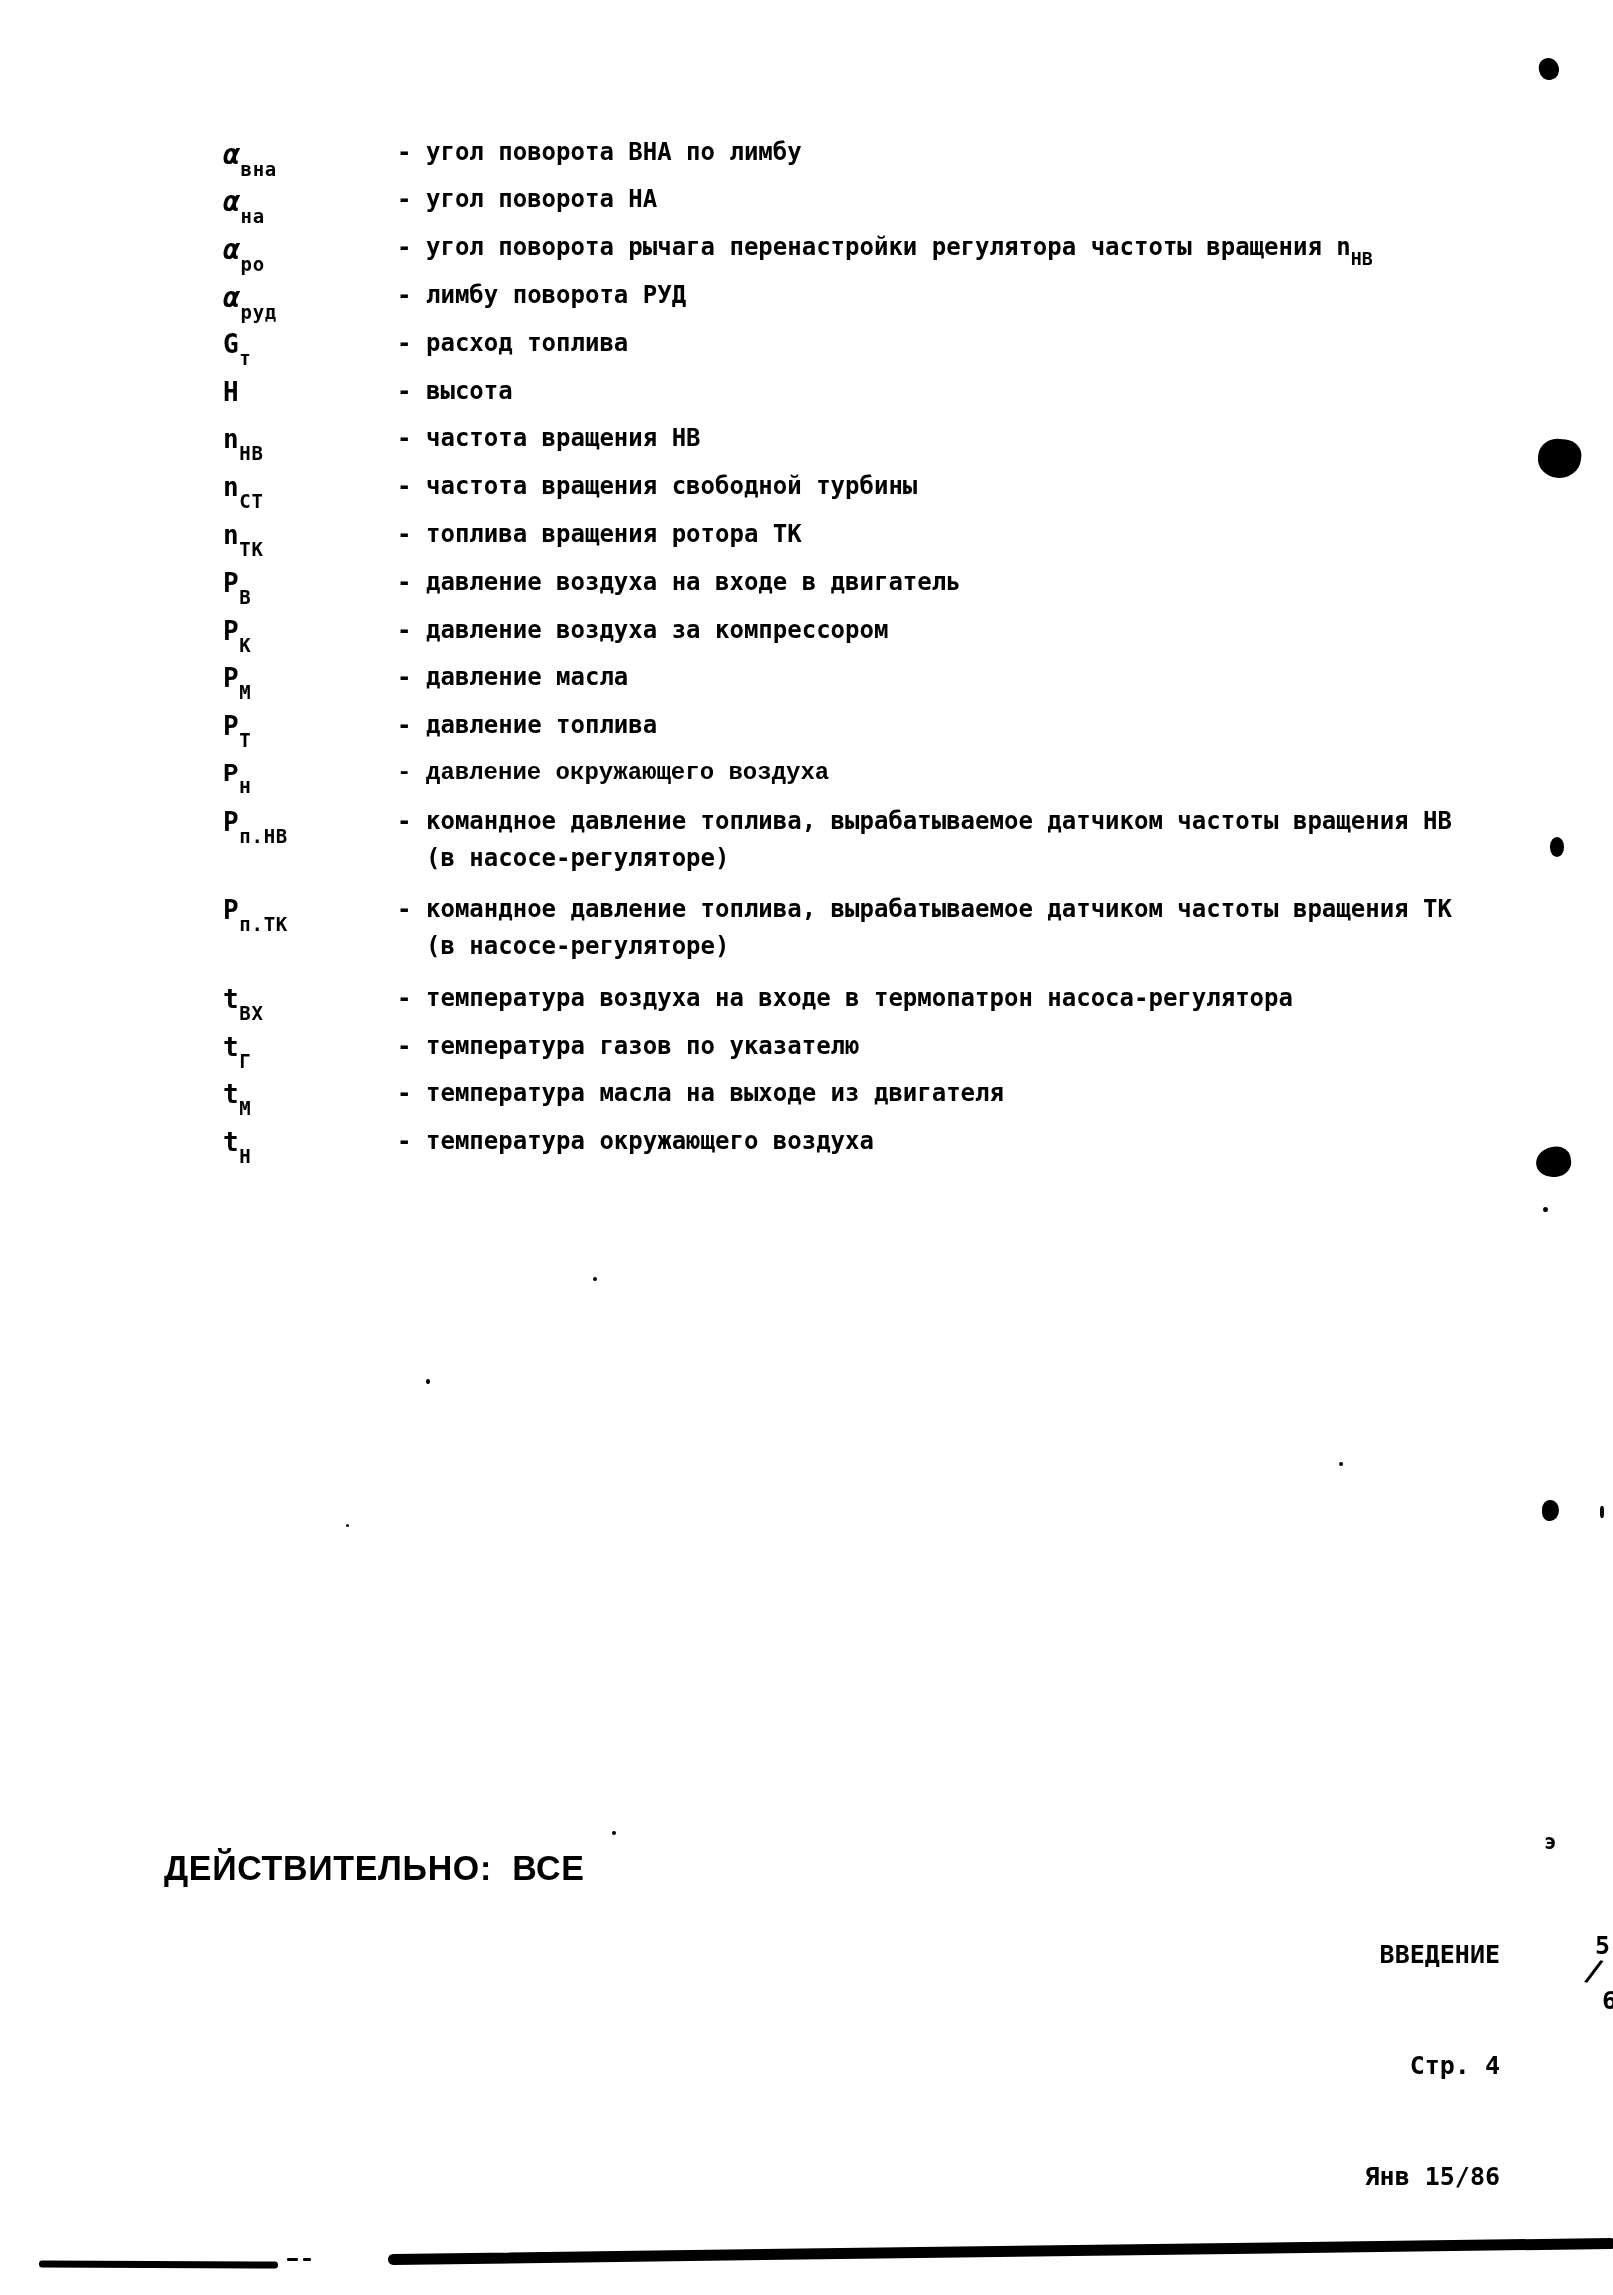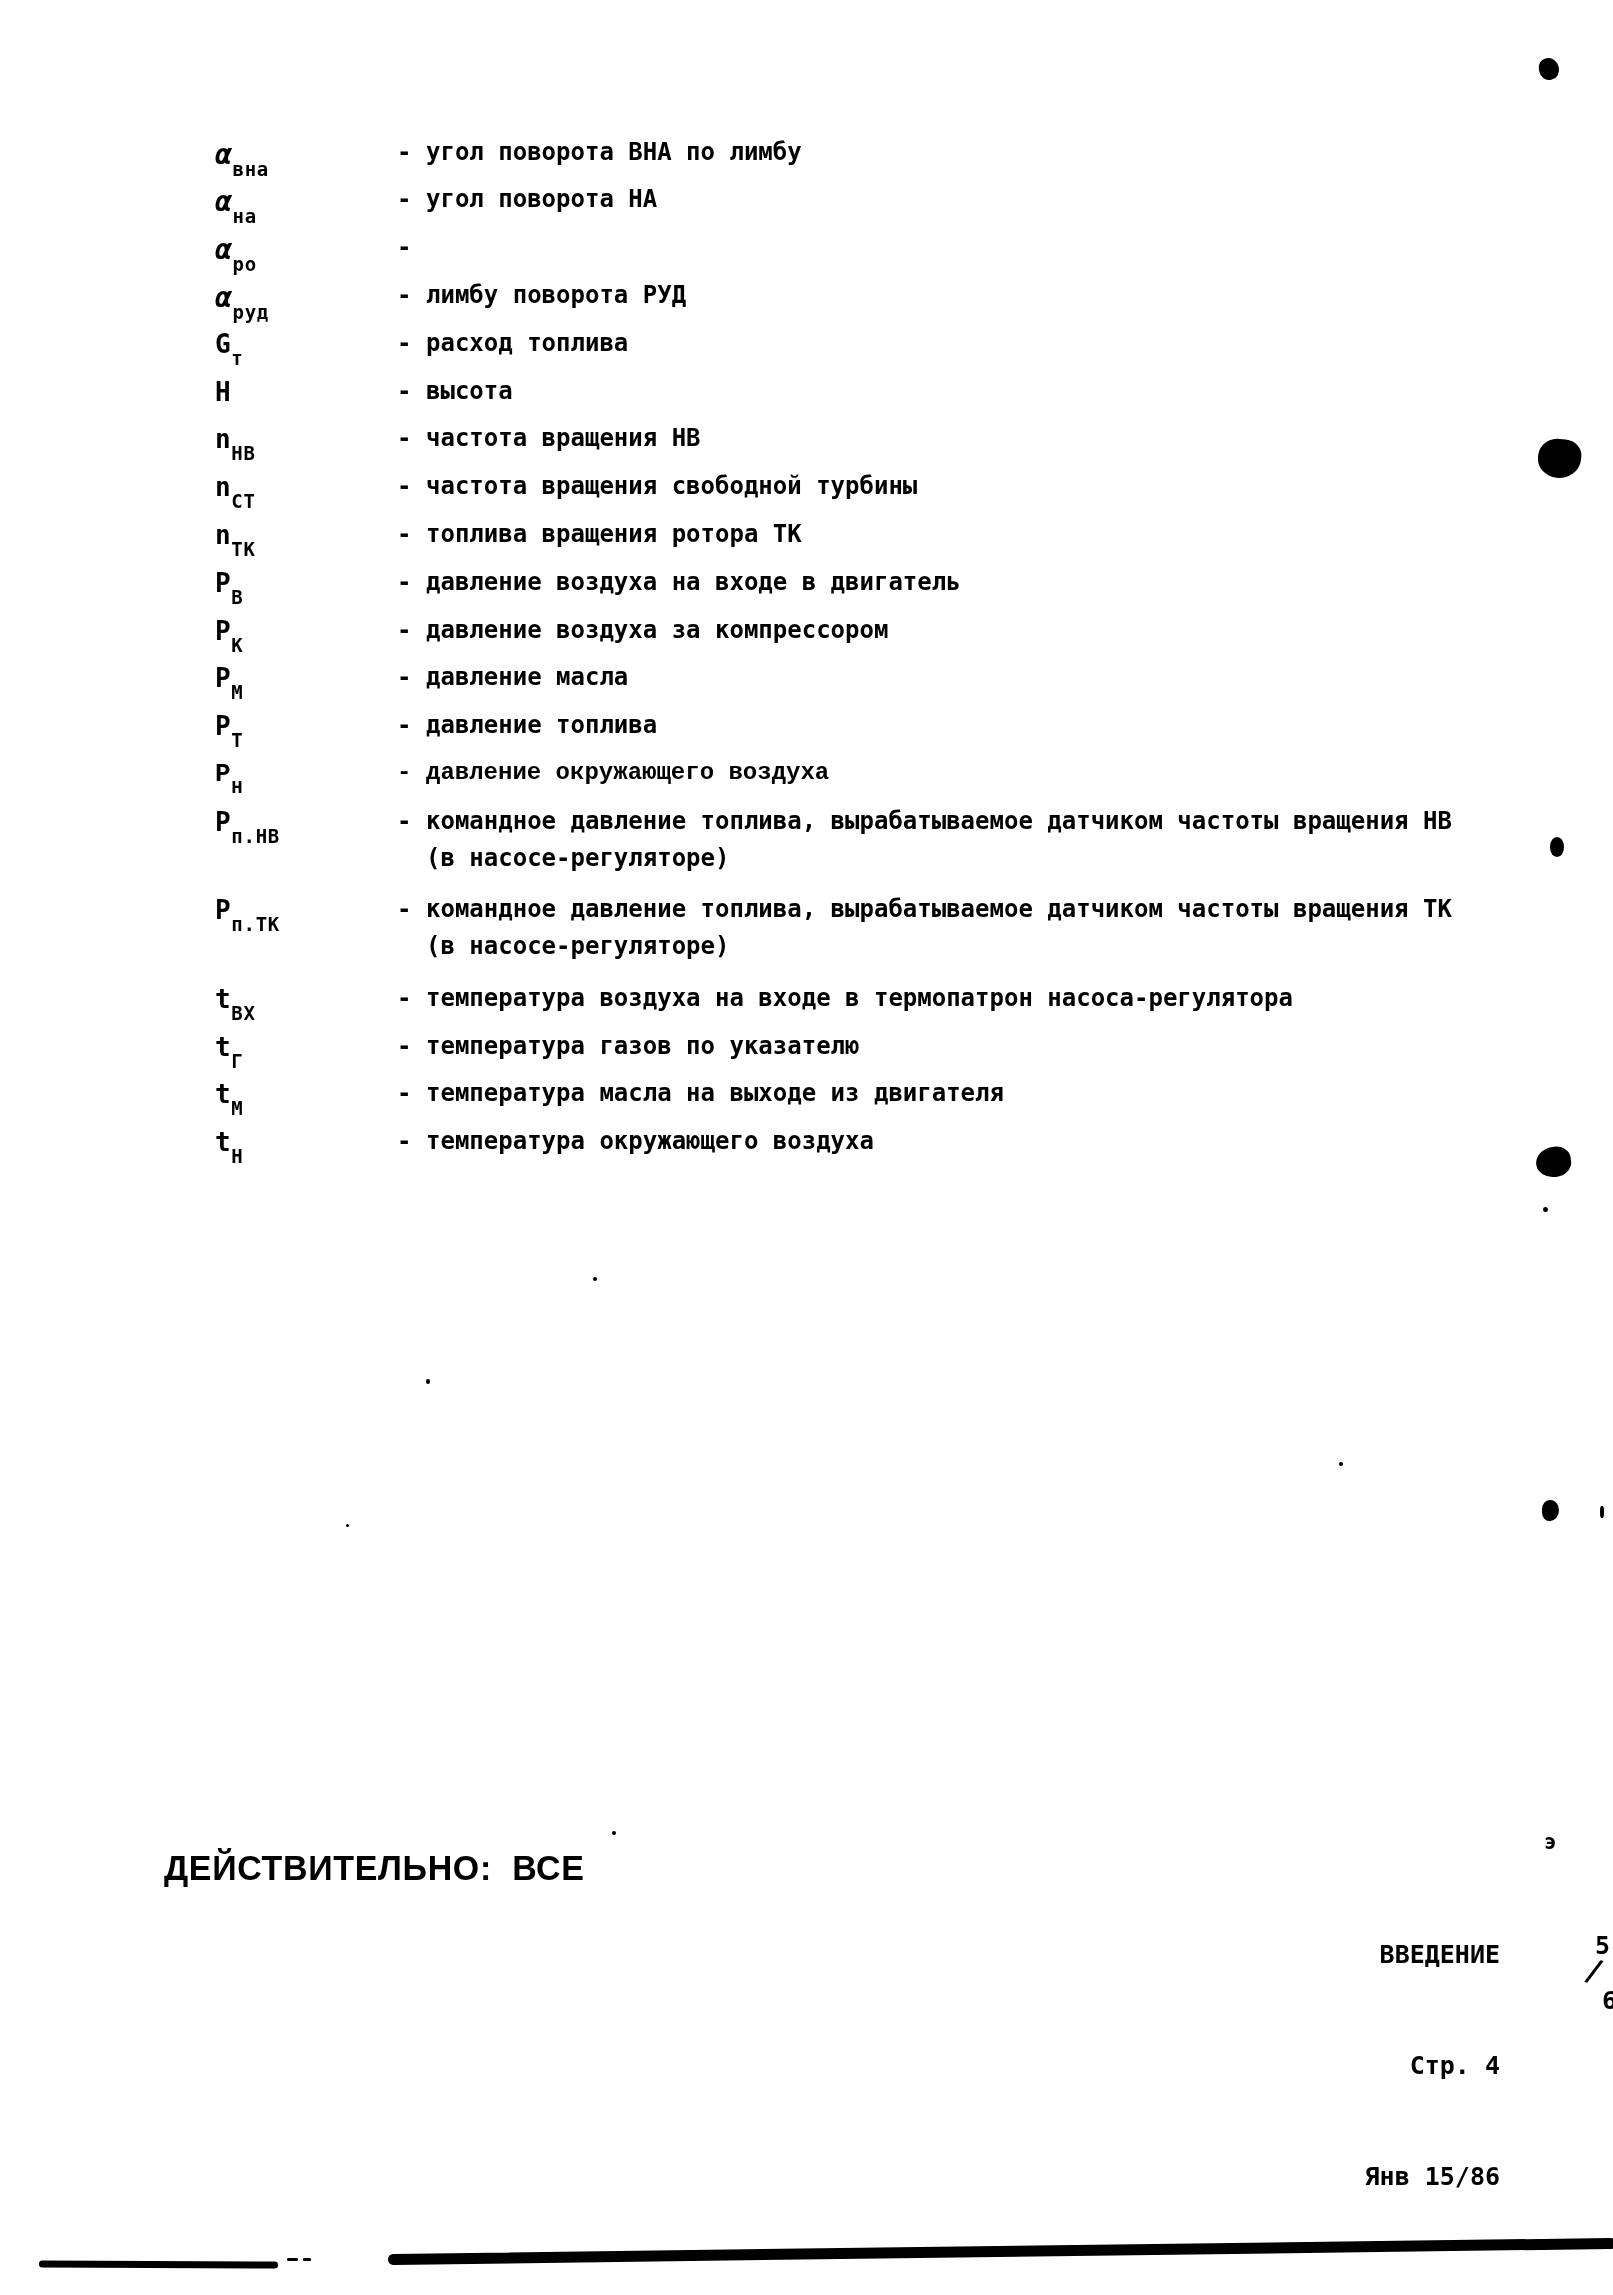--- a/index.html
+++ b/index.html
@@ -9,21 +9,21 @@
     position:relative;
     font-family:"DejaVu Sans Mono", monospace;
     color:#000;
     overflow:hidden;
   }
   .page{position:absolute;left:0;top:0;width:1613px;height:2295px;background:#fff;overflow:hidden;}
 
   
   .row{position:absolute;left:0;width:1613px;height:52px;}
   .sym{
-    position:absolute;left:215px;top:0;
+    position:absolute;left:223px;top:0;
     font-size:26px;font-weight:bold;letter-spacing:0.7px;white-space:nowrap;
   }
   .sym .main.greek{font-style:italic;font-size:28px;}
   .sym .sub{
     font-size:19px;font-weight:bold;
     position:relative;top:12.4px;letter-spacing:0.7px;
   }
   .dash{
     position:absolute;left:397px;top:0;
     font-size:24px;font-weight:bold;
@@ -67,20 +67,21 @@
         <span class="defline"><span>угол поворота ВНА по лимбу</span></span>
       </div>
       <div class="row" style="top: 185px;">
         <span class="sym"><span class="main greek">α</span><span class="sub">на</span></span>
         <span class="dash">-</span>
         <span class="defline"><span>угол поворота НА</span></span>
       </div>
       <div class="row" style="top: 233px;">
         <span class="sym"><span class="main greek">α</span><span class="sub">ро</span></span>
         <span class="dash">-</span>
+        <span class="defline"><span>угол поворота рычага перенастройки регулятора частоты вращения n</span><span class="tail-sub">НВ</span></span>
       </div>
       <div class="row" style="top: 281px;">
         <span class="sym"><span class="main greek">α</span><span class="sub">руд</span></span>
         <span class="dash">-</span>
         <span class="defline"><span>лимбу поворота РУД</span></span>
       </div>
       <div class="row" style="top: 329px;">
         <span class="sym"><span class="main">G</span><span class="sub">т</span></span>
         <span class="dash">-</span>
         <span class="defline"><span>расход топлива</span></span>

